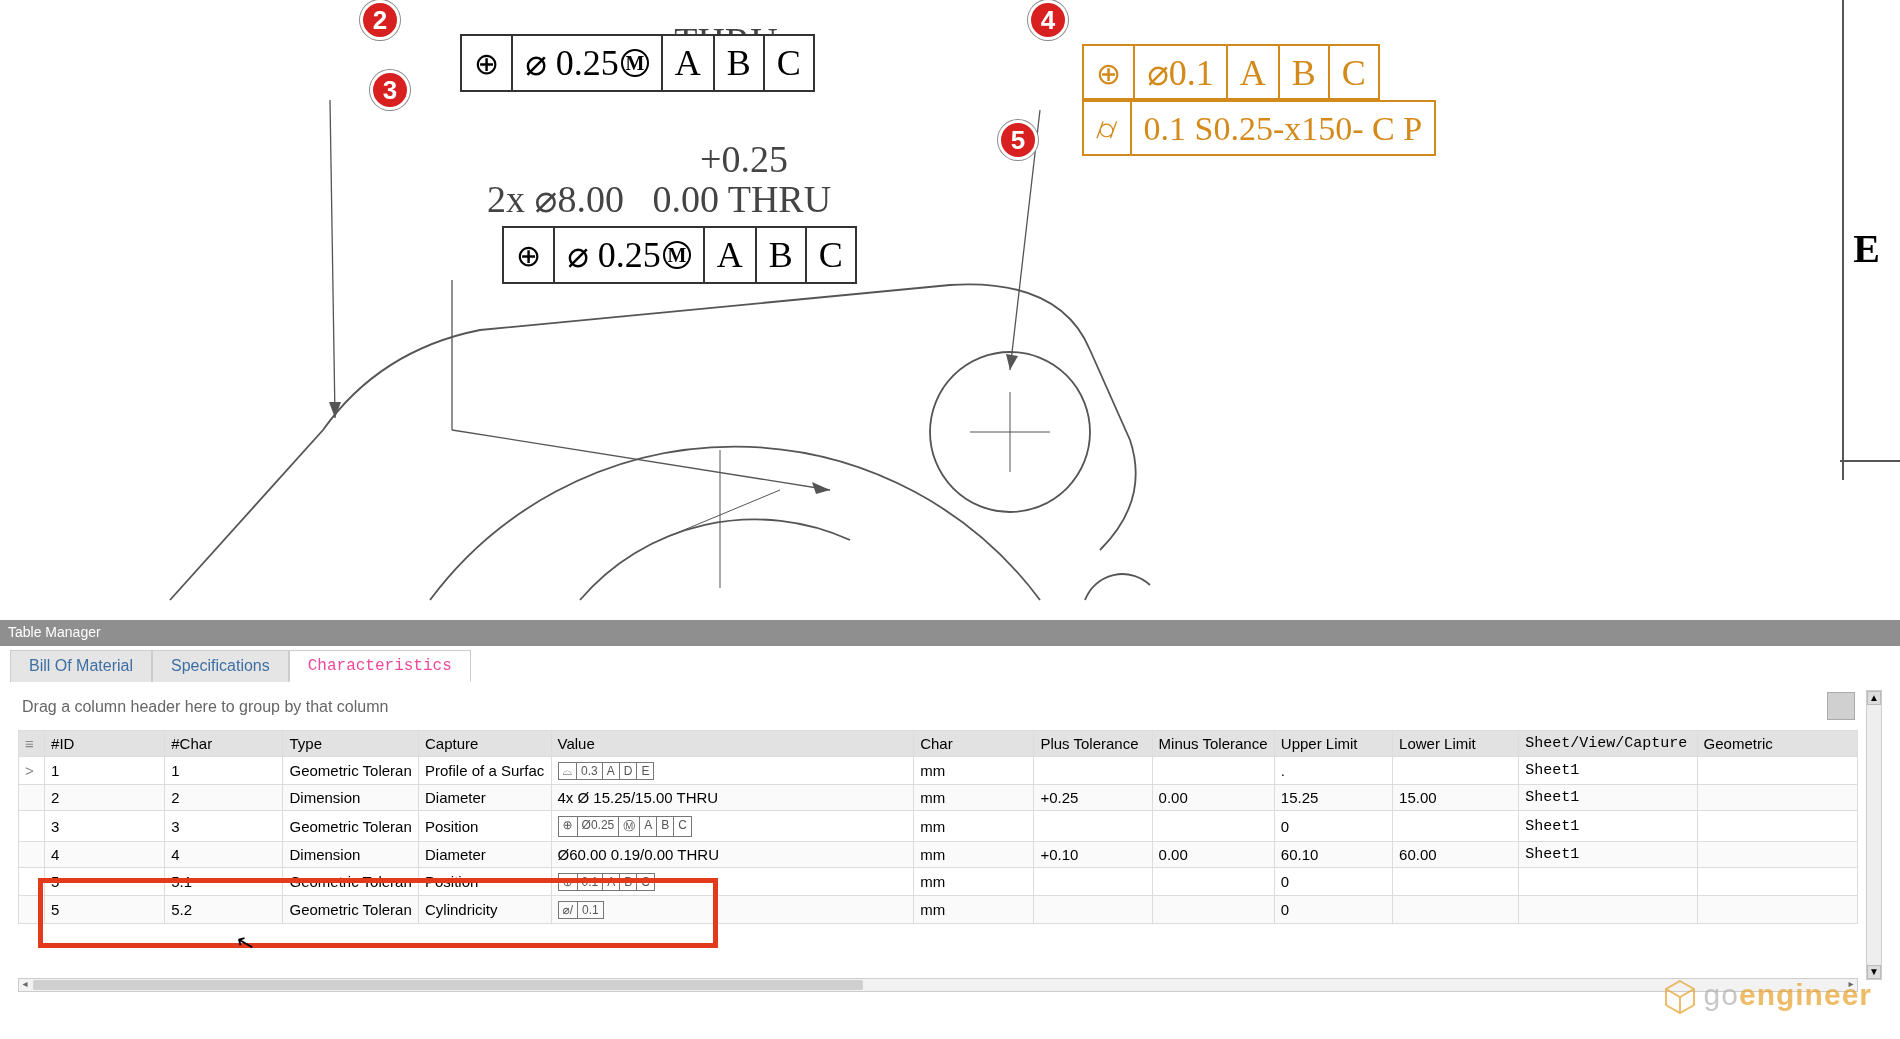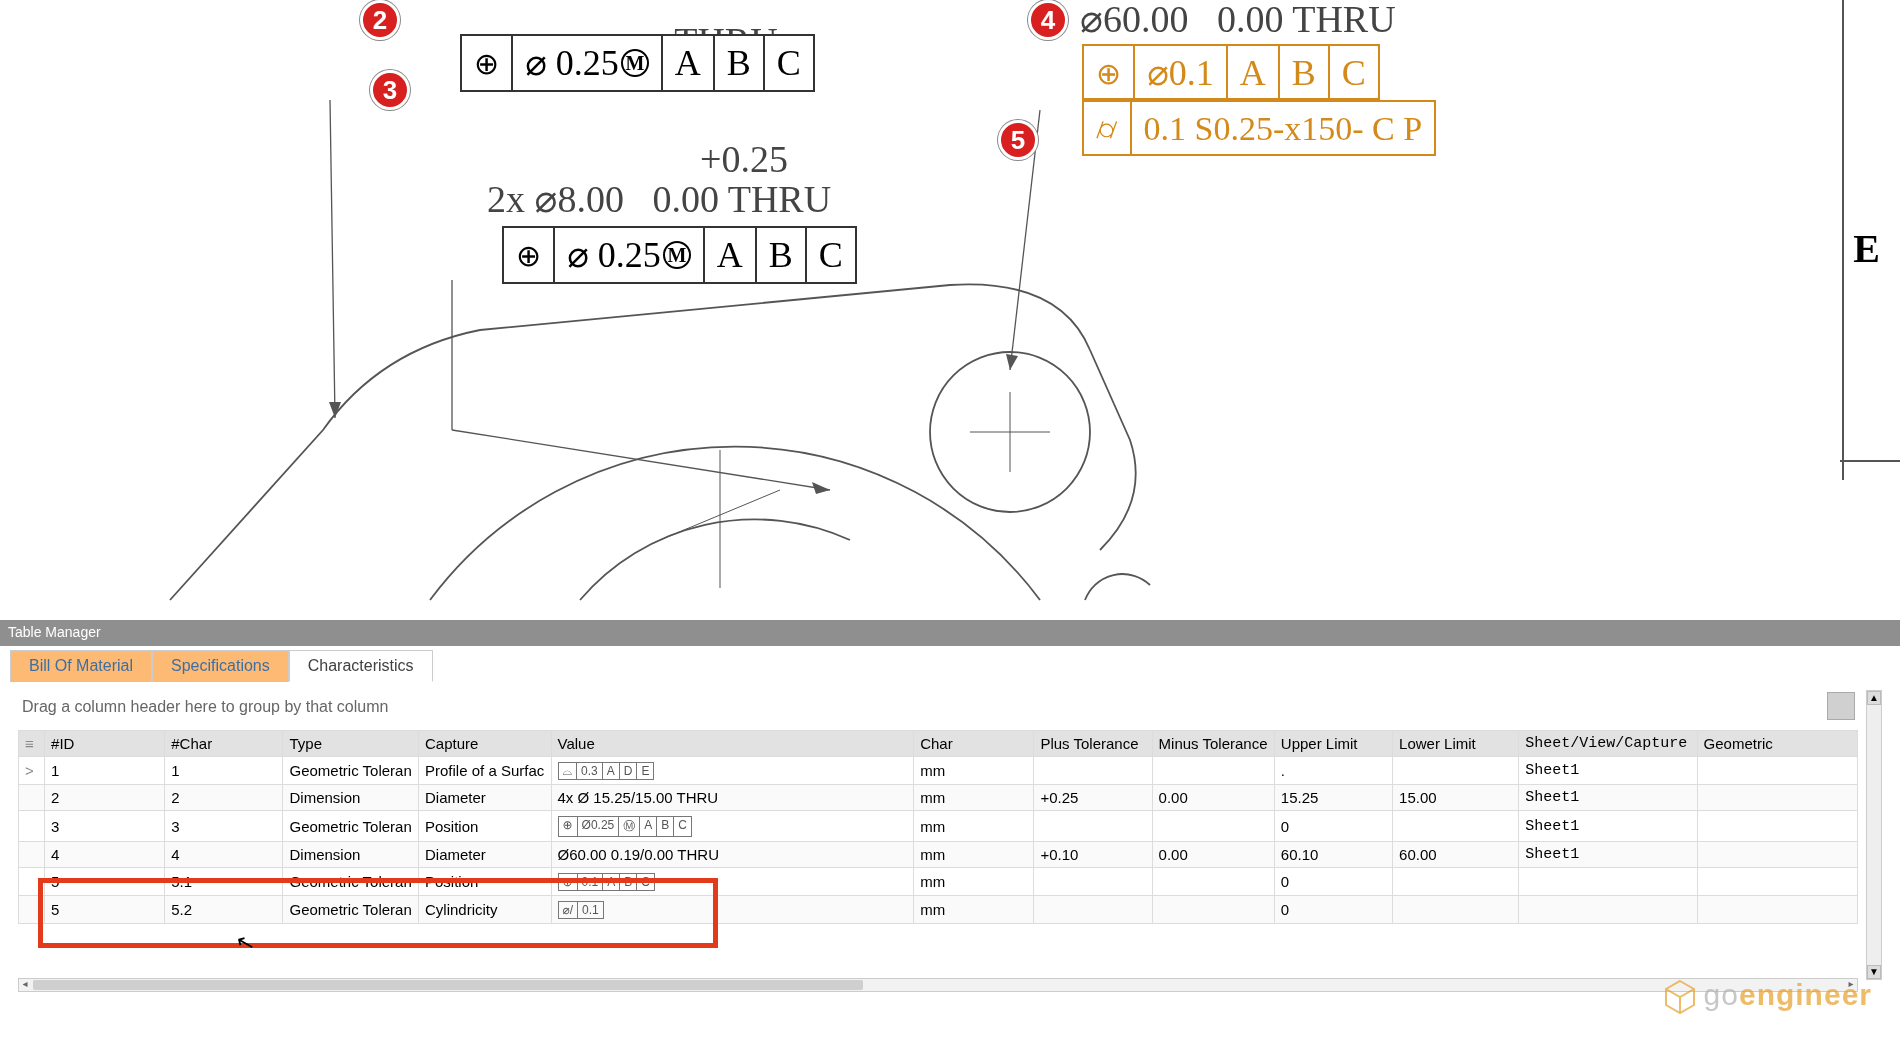--- a/index.html
+++ b/index.html
@@ -111,25 +111,25 @@
     position:absolute;
     left: 10px; top: 650px;
     display:flex;
     gap: 0;
   }
   .tab {
     padding: 6px 18px;
     font-size: 16px;
     color: #3d6fa3;
     border: 1px solid #ccc;
-    background: #fdba74;
+    background: #e5e5e5;
     border-bottom: none;
     cursor:pointer;
   }
-  .tab.active { background:#fff; color:#404040; border-bottom:1px solid #fff; }
+  .tab.active { background:#fff; color:#ec4899; border-bottom:1px solid #fff;font-family:Liberation Mono, monospace; }
 
   .group-hint {
     position:absolute;
     left: 22px; top: 698px;
     font-size: 16px;
     color: #666;
   }
   .grid-icon {
     position:absolute;
     right: 45px; top: 692px;
@@ -282,21 +282,20 @@
   <div class="zone-tick"></div>
   <div class="zone-E">E</div>
 
   <div class="dim-text" style="left:470px;top:-6px;">
     <span>4x ⌀</span><span style="font-size:6px"> </span><span style="position:relative;top:8px">15.00</span> <span style="position:relative;top:-10px">THRU</span>
   </div>
 
   <div class="dim-text" style="left:700px;top:140px;">+0.25</div>
   <div class="dim-text" style="left:487px;top:180px;">2x ⌀8.00   0.00 THRU</div>
 
-  <div class="dim-text" style="left:1080px;top:0px;">⌀60.00   0.00 THRU</div>
 
   <div class="fcf" style="left:460px;top:34px;">
     <div class="cell">
         <span class="sym">⊕</span>
       </div>
     <div class="cell">
         <span>⌀ 0.25</span>
         <span class="circle-m">M</span>
       </div>
     <div class="cell">A</div>

